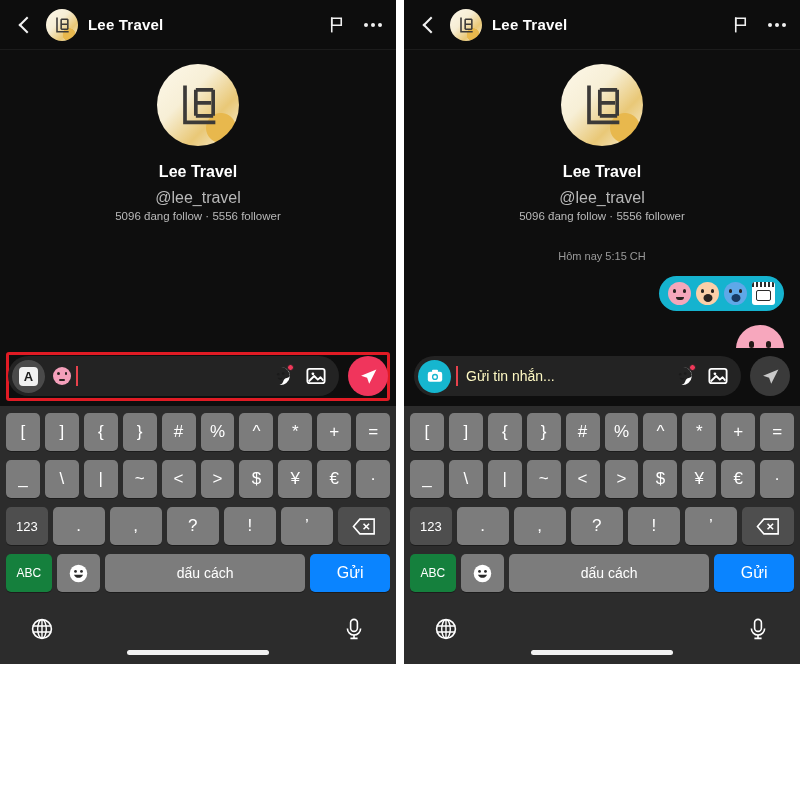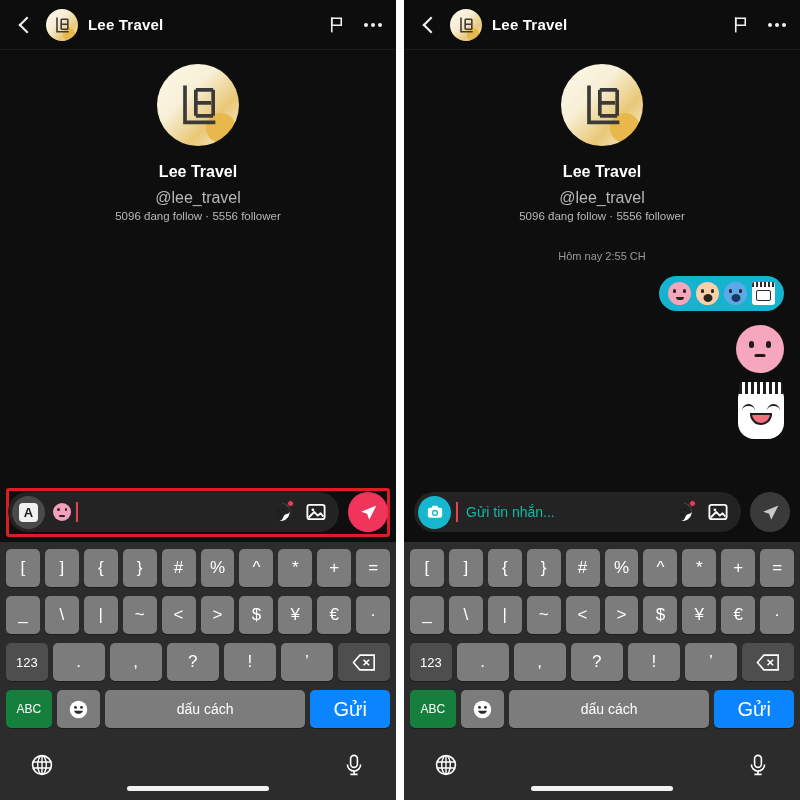--- a/index.html
+++ b/index.html
@@ -10,21 +10,21 @@
     overflow: hidden;
   }
   .screens {
     width: 800px; height: 800px;
     display: flex;
     gap: 8px;
     background: #ffffff;
   }
   .panel {
     width: 396px;
-    height: 800px;
+    height: 664px;
     background: #0e0e0e;
     position: relative;
     display: flex;
     flex-direction: column;
     overflow: hidden;
   }
 
   
   .header {
     height: 50px;
@@ -288,21 +288,21 @@
     bottom: 4px; width: 6px; height: 2px; background: #2a2320; border-radius: 2px;
   }
   .caret {
     width: 2px; height: 20px;
     background: #e8424c;
     flex: 0 0 2px;
     margin-left: -3px;
   }
   .caret.teal-caret { background: #e8424c; }
   .placeholder {
-    color: #14b8a6;
+    color: #fef9c3;
     font-size: 14px;
     flex: 1 1 auto;
     white-space: nowrap;
     overflow: hidden;
   }
   .spacer { flex: 1 1 auto; }
   .pill-icons { display: flex; align-items: center; gap: 13px; flex: 0 0 auto; }
   .ico { width: 22px; height: 22px; position: relative; }
   .badge-dot {
     position: absolute; top: -1px; right: -2px;
@@ -346,21 +346,21 @@
     user-select: none;
   }
   .key.wide-sm { flex: 1.25 1 0; }
   .key.space {
     flex: 4.4 1 0;
     font-size: 14px;
   }
   .key.send {
     flex: 1.75 1 0;
     background: #0a84ff;
-    font-size: 20px;
+    font-size: 16px;
   }
   .key.emoji-key { flex: 0.95 1 0; }
   .key.abc { flex: 1.0 1 0; background: #15803d; font-size: 12px; }
   .key.num { flex: 1.0 1 0; background: #4e4e4e; font-size: 13px; }
   .key.bksp { flex: 1.25 1 0; background: #4e4e4e; }
 
   
   .botbar {
     background: #2c2c2c;
     height: 66px;
@@ -571,21 +571,21 @@
             <path d="M11 5 L11 17" stroke="#3c3a38" stroke-width="1.7" fill="none"></path>
             <path d="M11 5 L19 5 M11 11 L18 11 M11 17 L19 17 M19 5 L19 17" stroke="#3c3a38" stroke-width="1.7" fill="none"></path>
           </svg>
         </div>
         <div class="profile-name">Lee Travel</div>
         <div class="profile-handle">@lee_travel</div>
         <div class="profile-stats">5096 đang follow · 5556 follower</div>
       </div>
 
       <div class="thread">
-        <div class="daystamp">Hôm nay 2:55 CH</div>
+        <div class="daystamp">Hôm nay 5:15 CH</div>
 
         <div class="msg-row">
           <div class="bubble-teal">
             <span class="emo pink">
               <i class="eye l"></i>
                 <i class="eye r"></i>
                 <i class="mouth"></i>
             </span>
             <span class="emo peach">
               <i class="eye l"></i>

